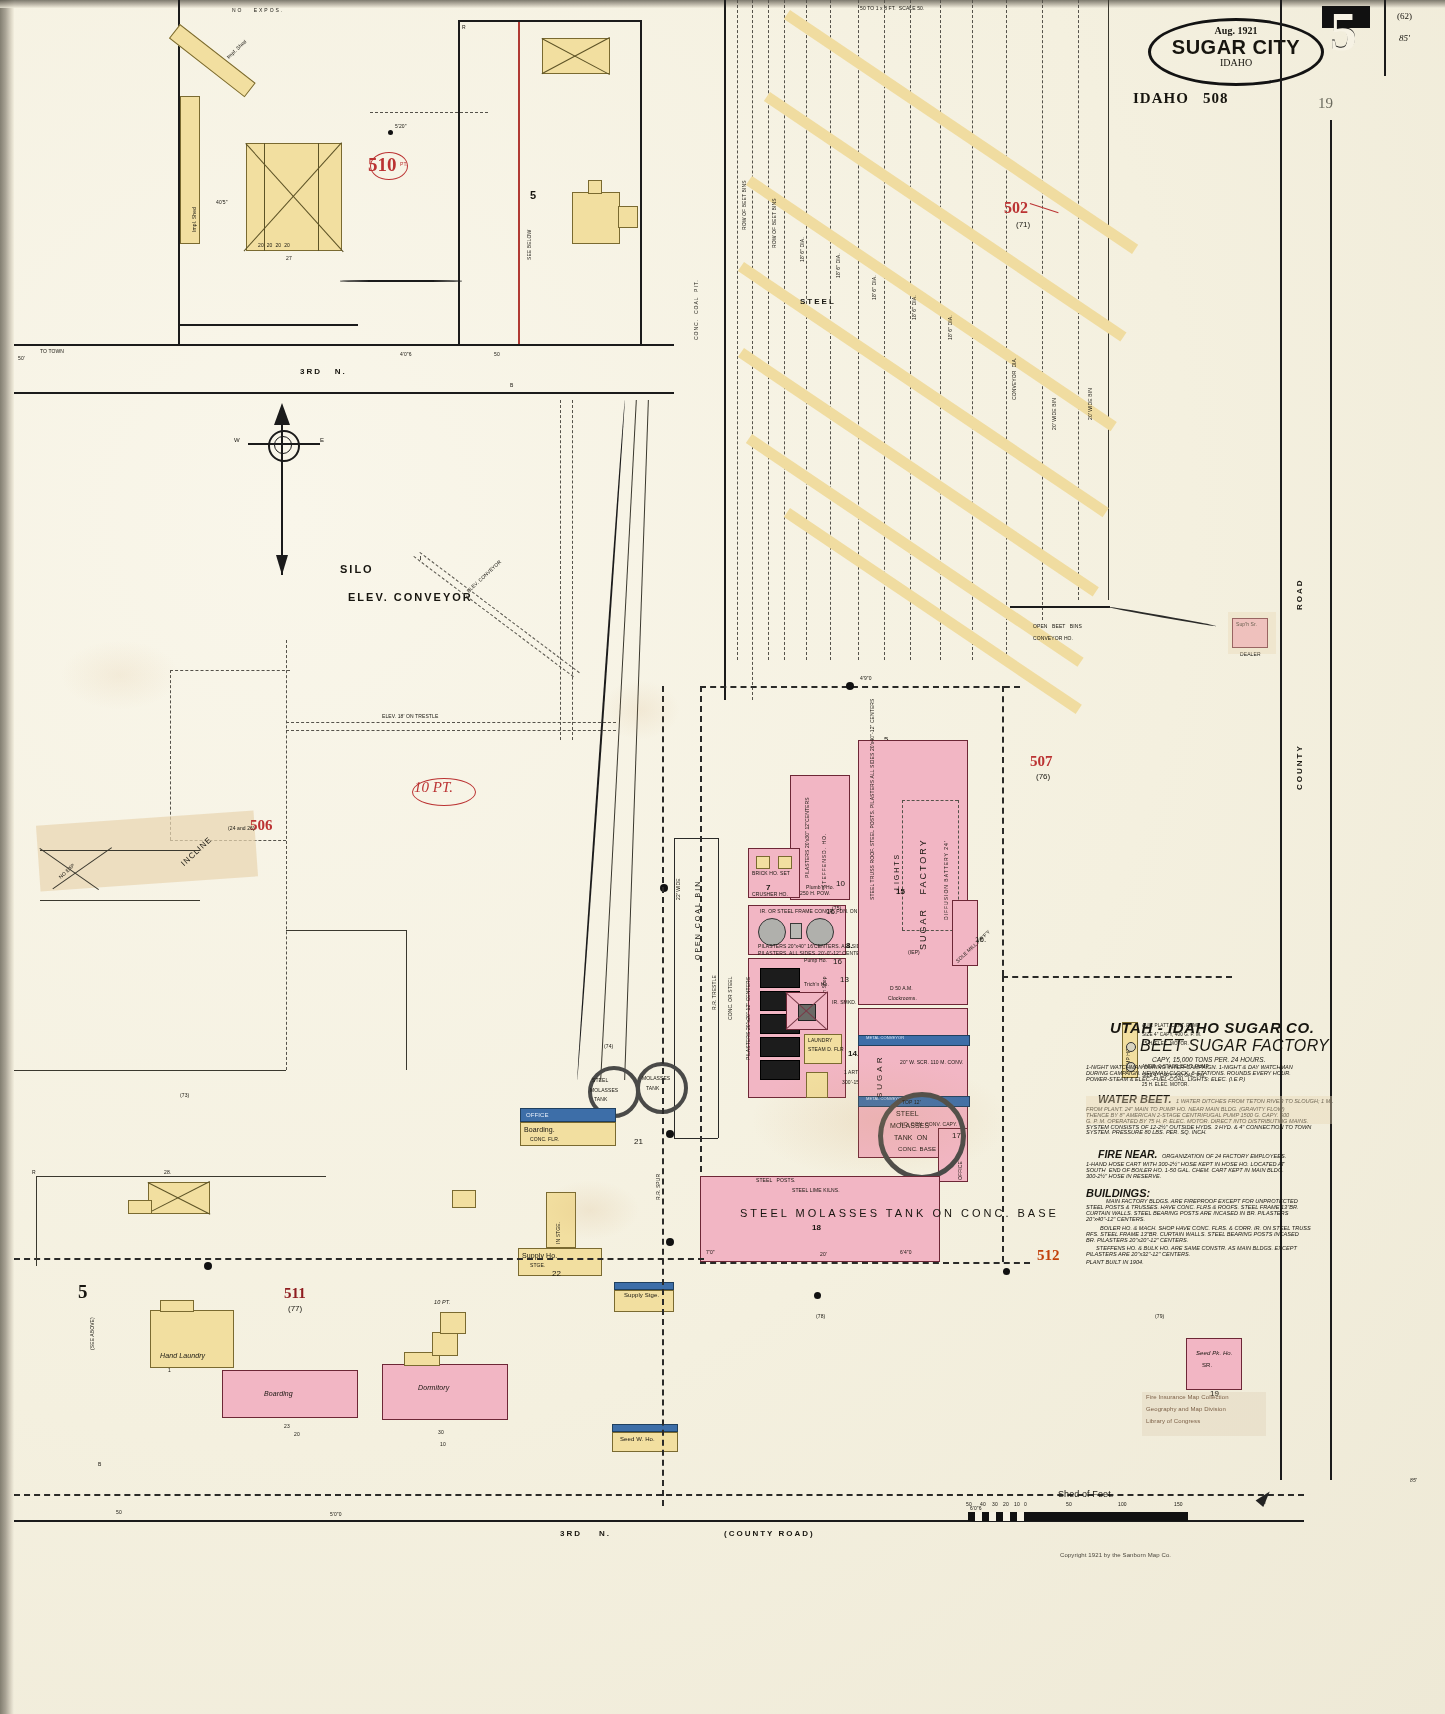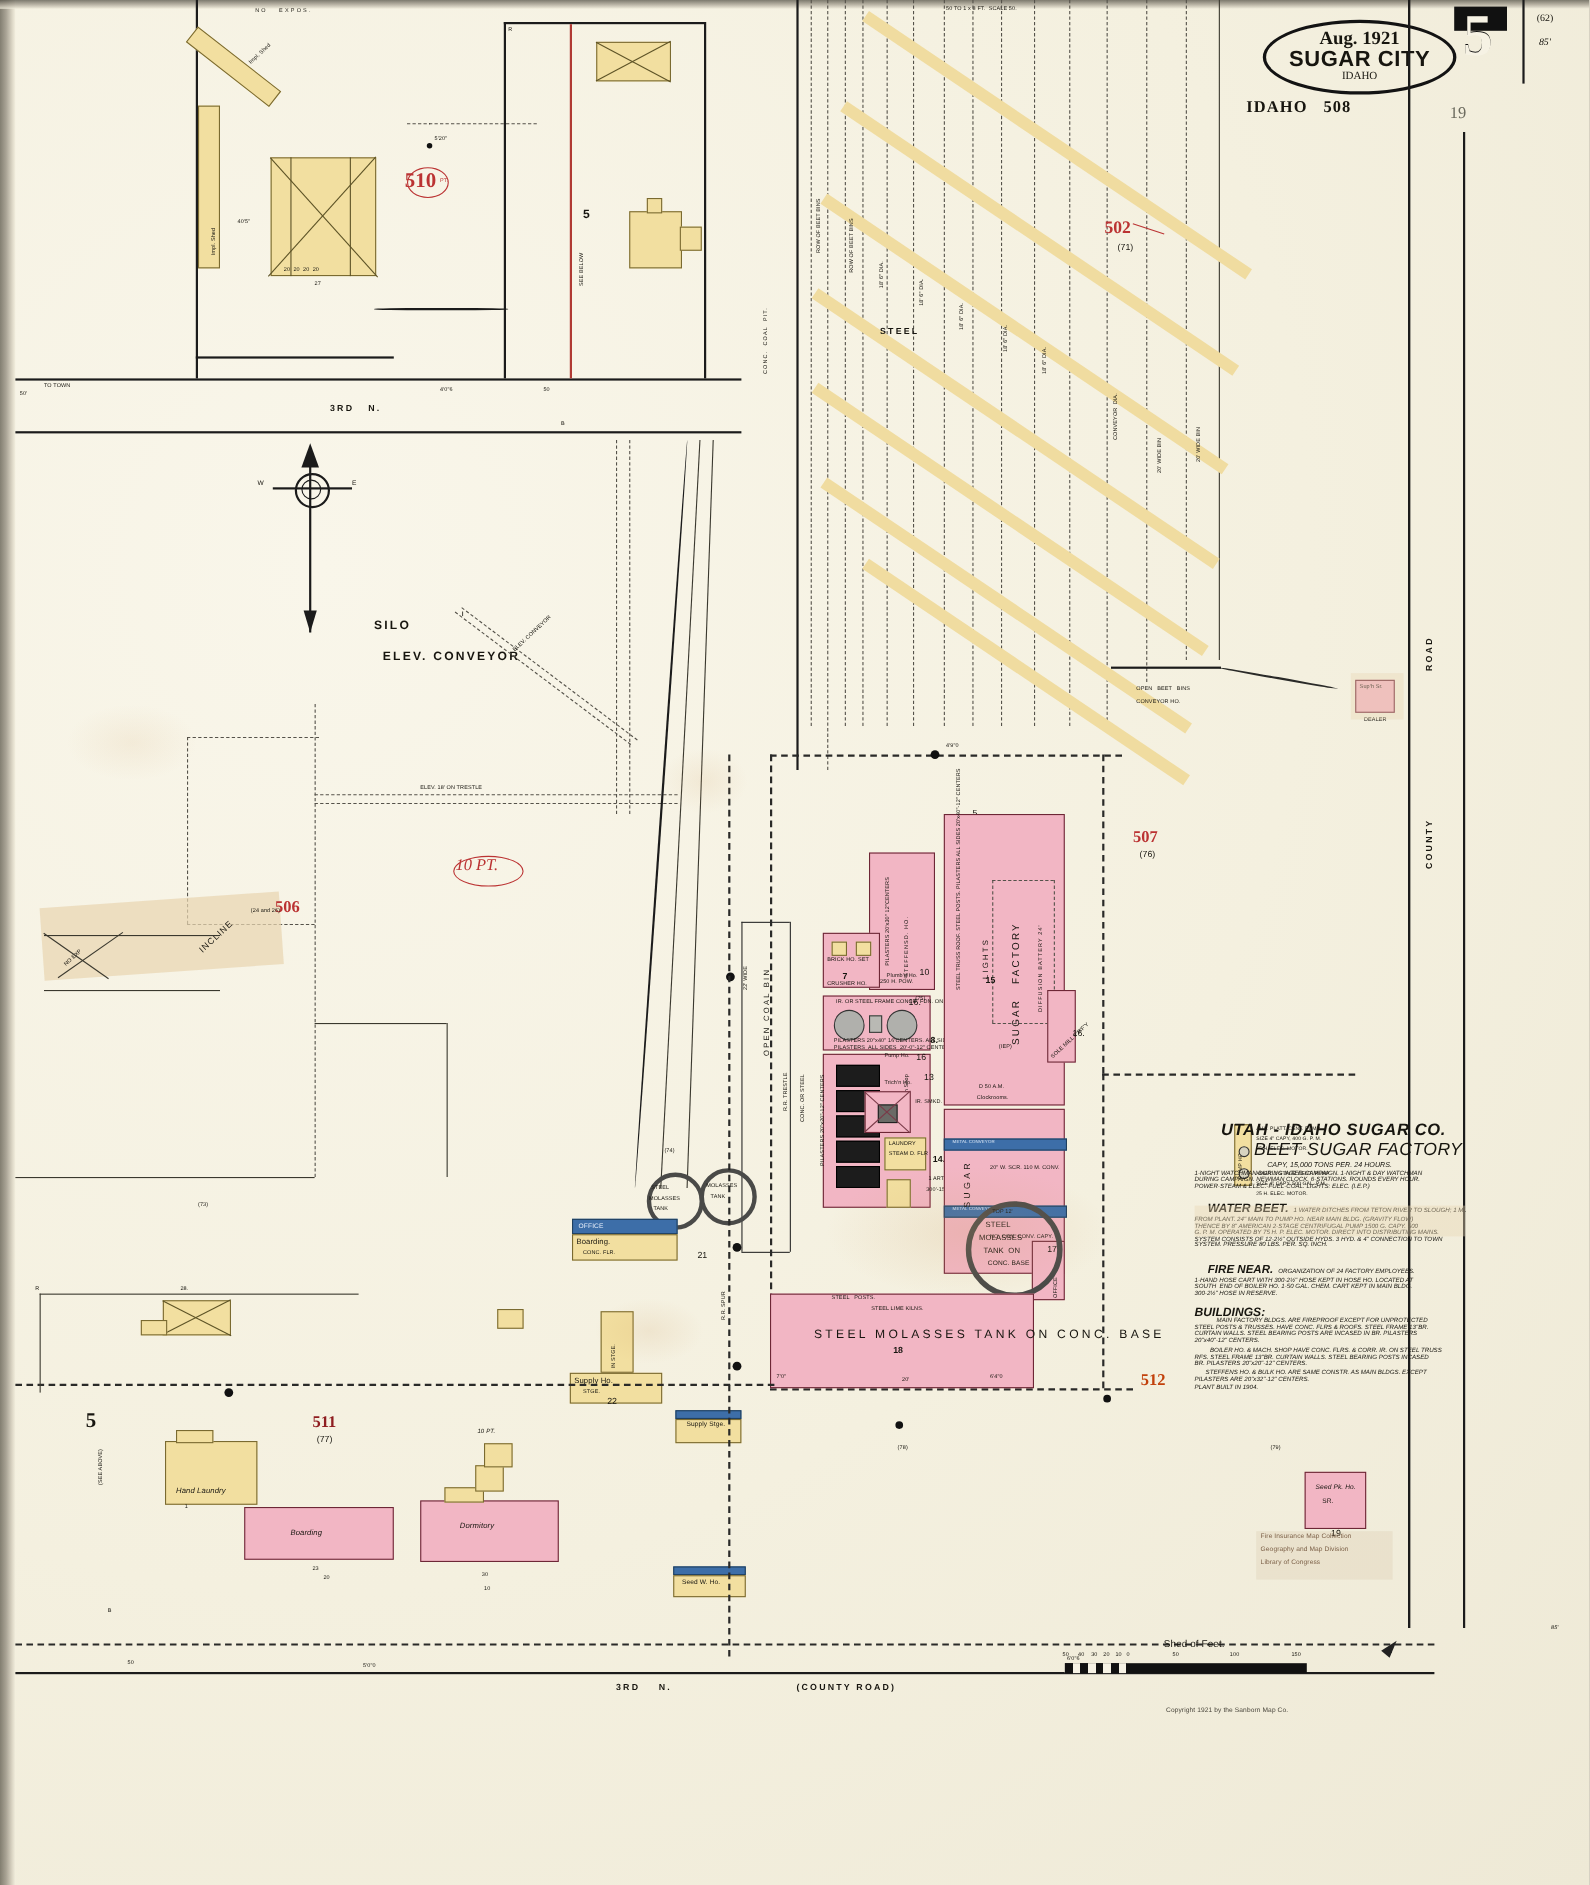--- a/index.html
+++ b/index.html
@@ -46,21 +46,21 @@
 </style>
 </head>
 <body>
 
 <div id="page">
   <div id="paper"></div>
   <div class="edge-l"></div>
   <div class="edge-t"></div>
 
   <div id="titleOval">
-    <div class="txt" style="position:static;padding-top:5px;font-size:17px;font-family:'Liberation Serif',serif;font-weight:bold;">Aug. 1921</div>
+    <div class="txt" style="position:static;padding-top:5px;font-size:10px;font-family:'Liberation Serif',serif;font-weight:bold;">Aug. 1921</div>
     <div class="txt" style="position:static;font-size:20px;font-weight:bold;font-family:'Liberation Sans',sans-serif;letter-spacing:.5px;">SUGAR CITY</div>
     <div class="txt" style="position:static;font-size:10px;font-family:'Liberation Serif',serif;">IDAHO</div>
   </div>
   <div id="bigFive">5</div>
   <div class="txt serifd" style="left:1397px;top:12px;font-size:9px;">(62)</div>
   <div class="txt serifd" style="left:1399px;top:34px;font-size:9px;font-style:italic;">85'</div>
   <div class="txt serifd" style="left:1318px;top:96px;font-size:15px;color:#6b6a5e;">19</div>
   <div class="txt serifd" style="left:1133px;top:91px;font-size:15px;font-weight:bold;letter-spacing:1px;">IDAHO   508</div>
   <div class="ln vl2" style="left:1384px;top:0;height:76px;"></div>
   <div class="ln" style="left:1322px;top:6px;width:48px;height:22px;background:#111;"></div>

